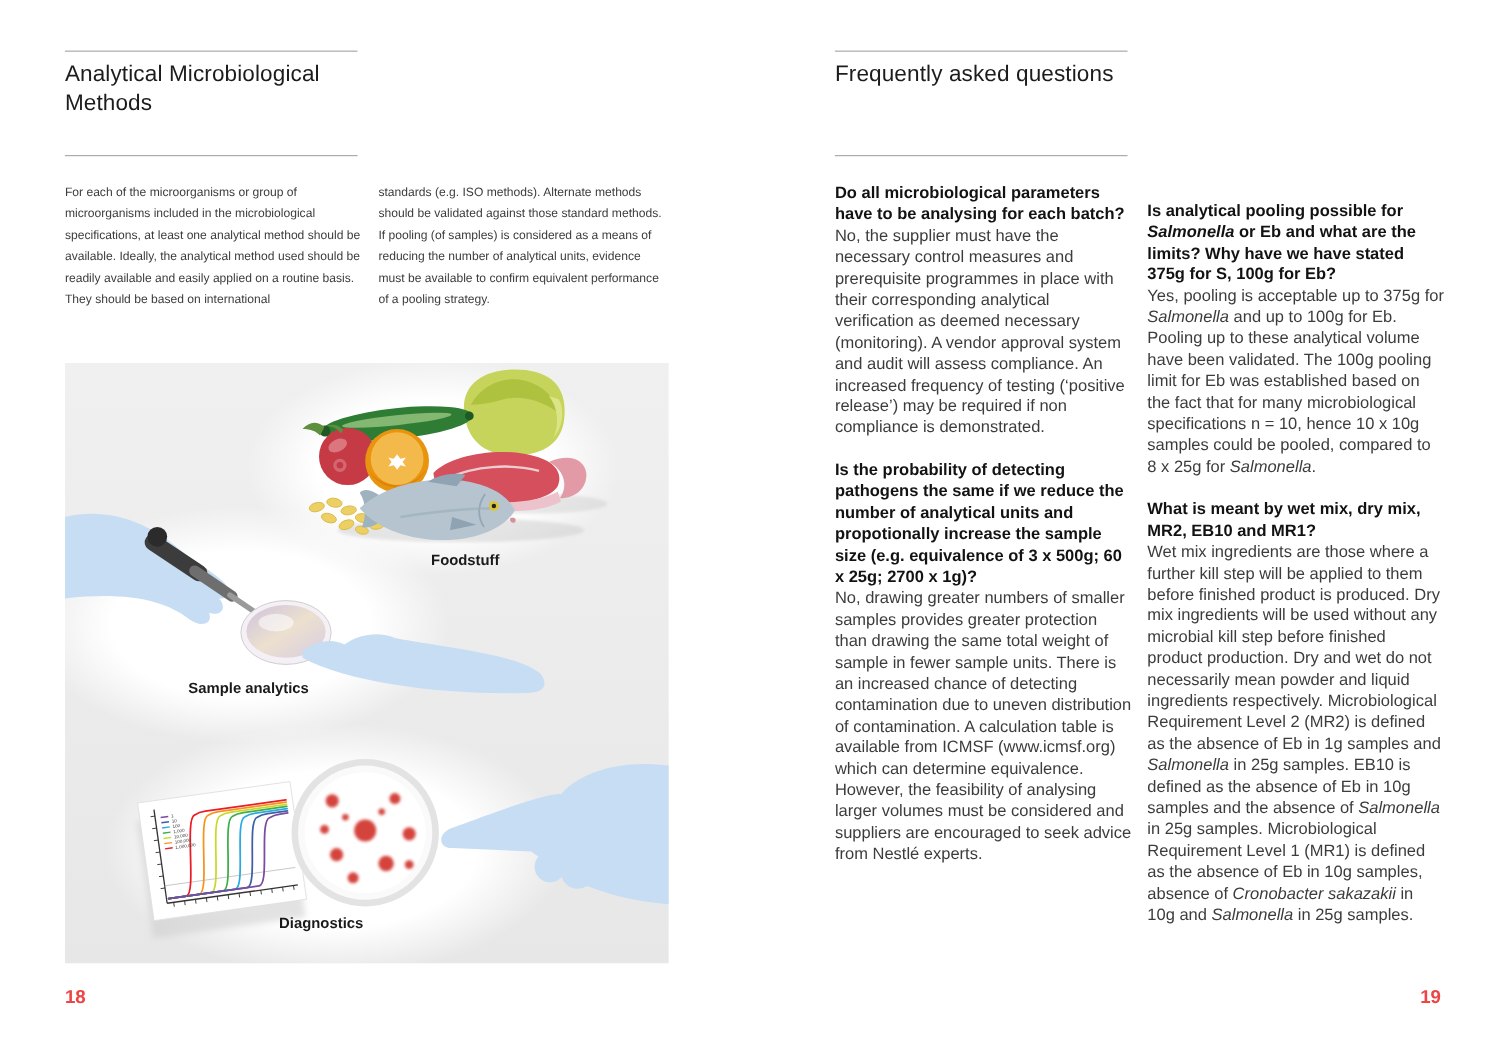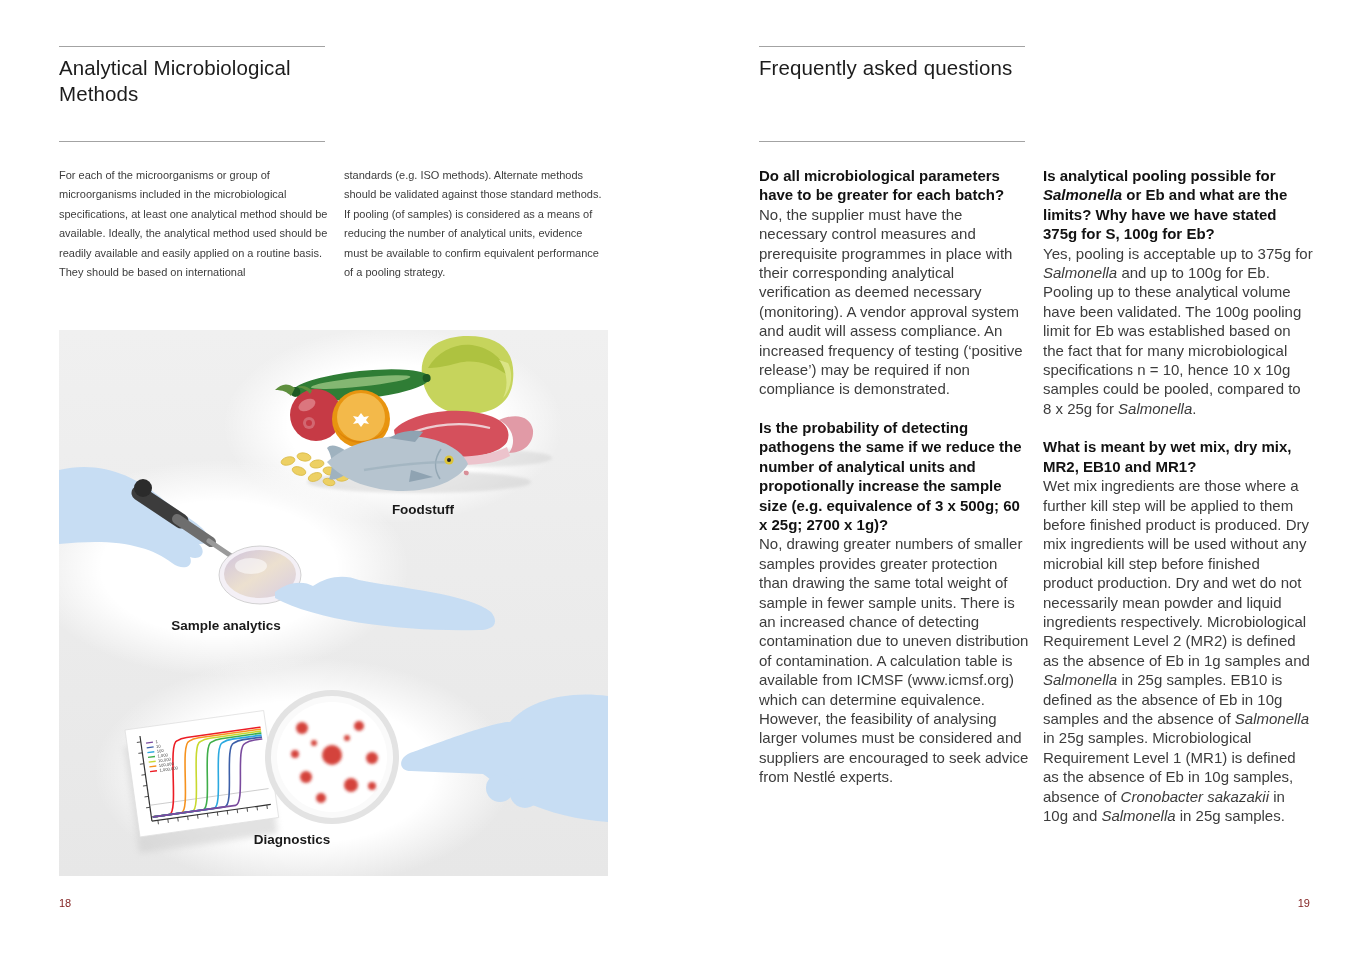--- a/index.html
+++ b/index.html
@@ -14,21 +14,21 @@
     position:absolute;font-size:20.5px;line-height:26px;font-weight:400;
     color:#1c1c1c;letter-spacing:.1px;width:280px;
   }
   .body-col{
     position:absolute;font-size:11px;line-height:19.4px;color:#3c3c3c;
   }
   .faq-col{position:absolute;font-size:15px;line-height:19.4px;color:#3c3c3c;}
   .faq{margin:0 0 19px 0;}
   .faq .q{font-weight:700;color:#121212;}
   .seg-i{font-style:italic;}
-  .pagenum{position:absolute;font-size:11px;font-weight:400;color:#7f1d1d;}
+  .pagenum{position:absolute;font-size:17px;font-weight:700;color:#ef4444;}
   .panel{position:absolute;left:59px;top:330px;width:549px;height:574px;}
   svg text{font-family:"Liberation Sans", sans-serif;}
   .scene-label{font-size:13.5px;font-weight:700;fill:#1a1a1a;}
   .legend-label{font-size:4.2px;fill:#444;}
 </style>
 </head>
 <body>
 
 <div class="hairline" style="left:59px;top:46px;"></div>
 <h1 class="page-title" style="left:59px;top:55px;margin:0;">Analytical Microbiological Methods</h1>
@@ -244,30 +244,30 @@
 </div>
 
 <div class="pagenum" style="left:59px;top:897px;">18</div>
 
 <div class="hairline" style="left:759px;top:46px;"></div>
 <h1 class="page-title" style="left:759px;top:55px;margin:0;">Frequently asked questions</h1>
 <div class="hairline" style="left:759px;top:141px;"></div>
 
 <div class="faq-col" style="left:759px;top:166px;width:270px;">
   <div class="faq">
-    <div class="q"><span>Do all microbiological parameters have to be greater for each batch?</span></div>
+    <div class="q"><span>Do all microbiological parameters have to be analysing for each batch?</span></div>
     <div class="a"><span>No, the supplier must have the necessary control measures and prerequisite programmes in place with their corresponding analytical verification as deemed necessary (monitoring). A vendor approval system and audit will assess compliance. An increased frequency of testing (‘positive release’) may be required if non compliance is demonstrated.</span></div>
   </div>
   <div class="faq">
     <div class="q"><span>Is the probability of detecting pathogens the same if we reduce the number of analytical units and propotionally increase the sample size (e.g. equivalence of 3 x 500g; 60 x 25g; 2700 x 1g)?</span></div>
     <div class="a"><span>No, drawing greater numbers of smaller samples provides greater protection than drawing the same total weight of sample in fewer sample units. There is an increased chance of detecting contamination due to uneven distribution of contamination. A calculation table is available from ICMSF (www.icmsf.org) which can determine equivalence. However, the feasibility of analysing larger volumes must be considered and suppliers are encouraged to seek advice from Nestlé experts.</span></div>
   </div>
 </div>
 
-<div class="faq-col" style="left:1043px;top:166px;width:270px;">
+<div class="faq-col" style="left:1043px;top:182px;width:270px;">
   <div class="faq">
     <div class="q"><span>Is analytical pooling possible for </span><span class="seg-i">Salmonella</span><span> or Eb and what are the limits? Why have we have stated 375g for S, 100g for Eb?</span></div>
     <div class="a"><span>Yes, pooling is acceptable up to 375g for </span><span class="seg-i">Salmonella</span><span> and up to 100g for Eb. Pooling up to these analytical volume have been validated. The 100g pooling limit for Eb was established based on the fact that for many microbiological specifications n = 10, hence 10 x 10g samples could be pooled, compared to 8 x 25g for </span><span class="seg-i">Salmonella</span><span>.</span></div>
   </div>
   <div class="faq">
     <div class="q"><span>What is meant by wet mix, dry mix, MR2, EB10 and MR1?</span></div>
     <div class="a"><span>Wet mix ingredients are those where a further kill step will be applied to them before finished product is produced. Dry mix ingredients will be used without any microbial kill step before finished product production. Dry and wet do not necessarily mean powder and liquid ingredients respectively. Microbiological Requirement Level 2 (MR2) is defined as the absence of Eb in 1g samples and </span><span class="seg-i">Salmonella</span><span> in 25g samples. EB10 is defined as the absence of Eb in 10g samples and the absence of </span><span class="seg-i">Salmonella</span><span> in 25g samples. Microbiological Requirement Level 1 (MR1) is defined as the absence of Eb in 10g samples, absence of </span><span class="seg-i">Cronobacter sakazakii</span><span> in 10g and </span><span class="seg-i">Salmonella</span><span> in 25g samples.</span></div>
   </div>
 </div>
 

